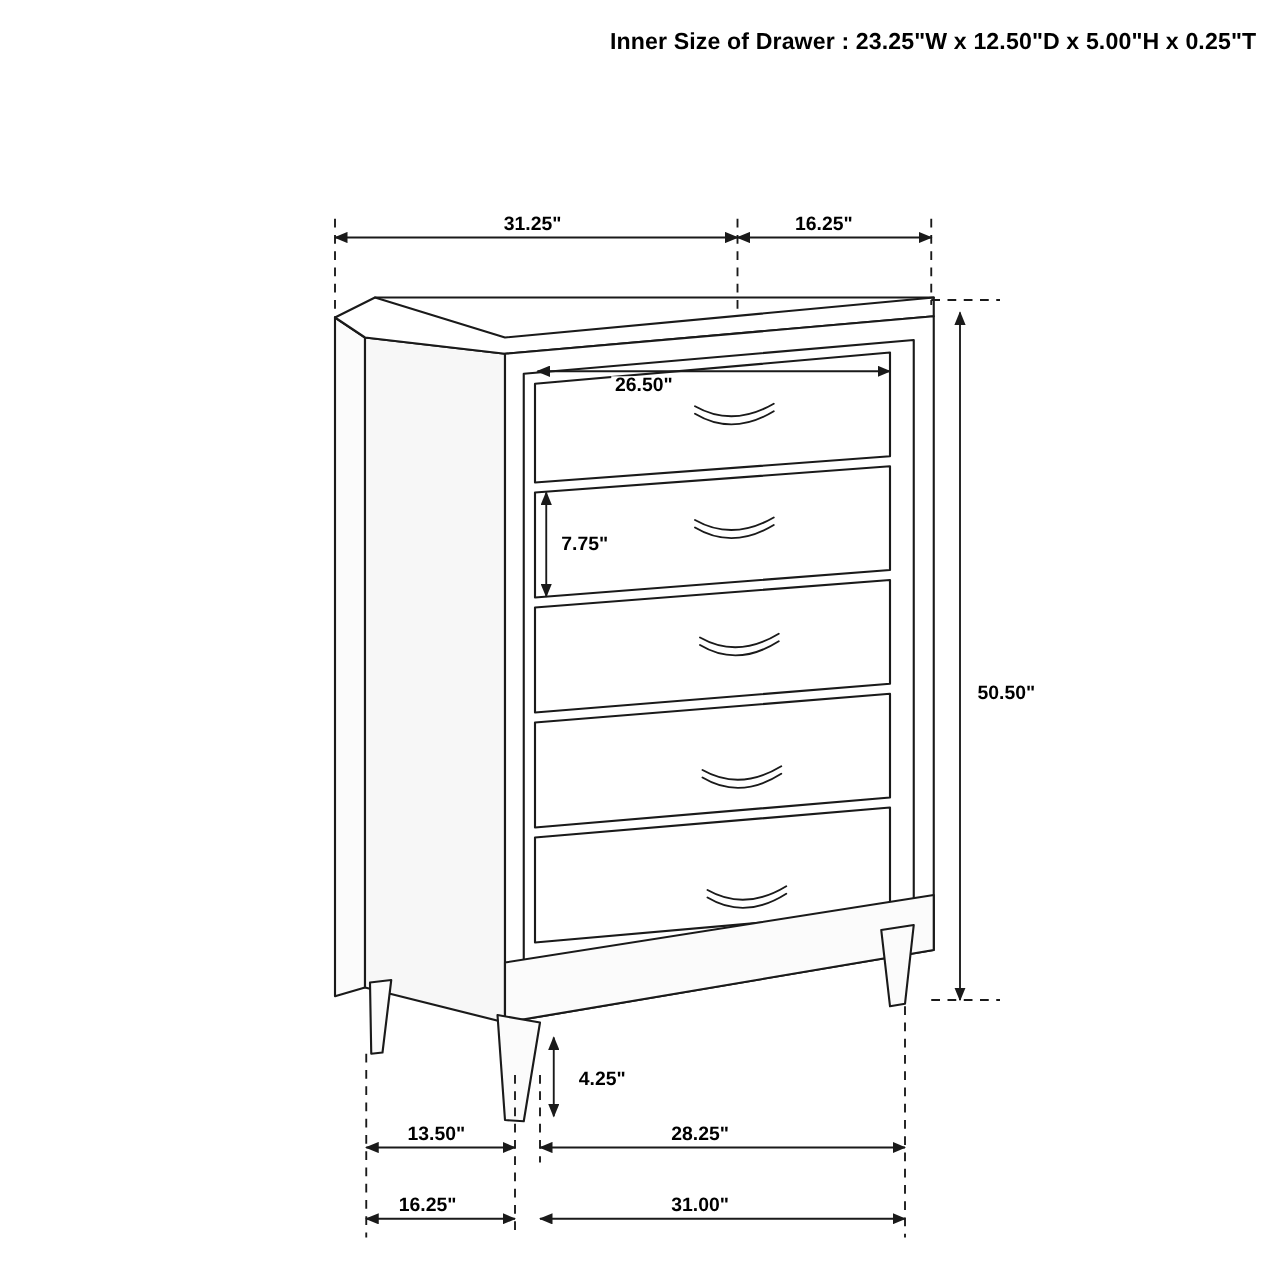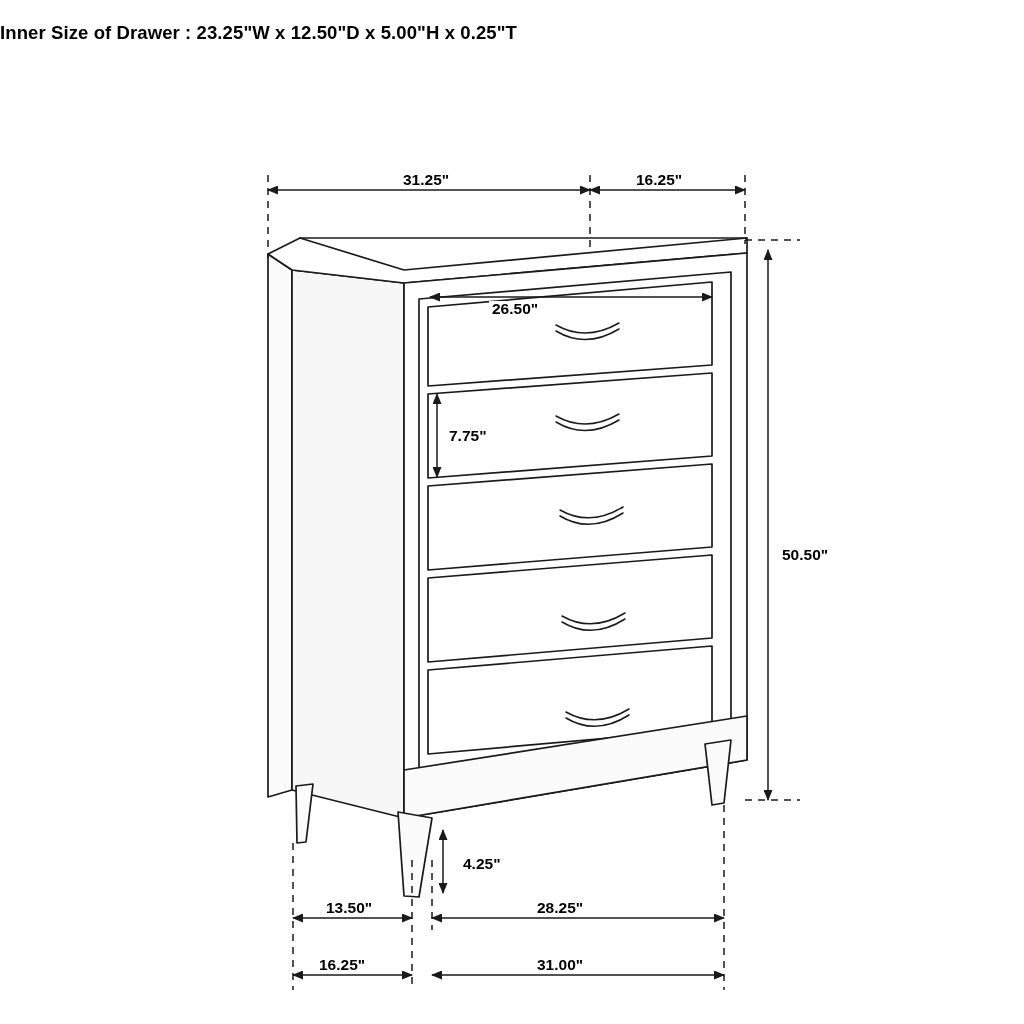--- a/index.html
+++ b/index.html
@@ -18,21 +18,21 @@
   #stage {
     position: relative;
     width: 1024px;
     height: 1024px;
   }
   #title {
     position: absolute;
     top: 22px;
     left: 0;
     width: 1005px;
-    text-align: left;
+    text-align: right;
     font-size: 18.5px;
     font-weight: bold;
     letter-spacing: 0.1px;
   }
   svg#drawing {
     position: absolute;
     top: 0;
     left: 0;
     width: 1024px;
     height: 1024px;

